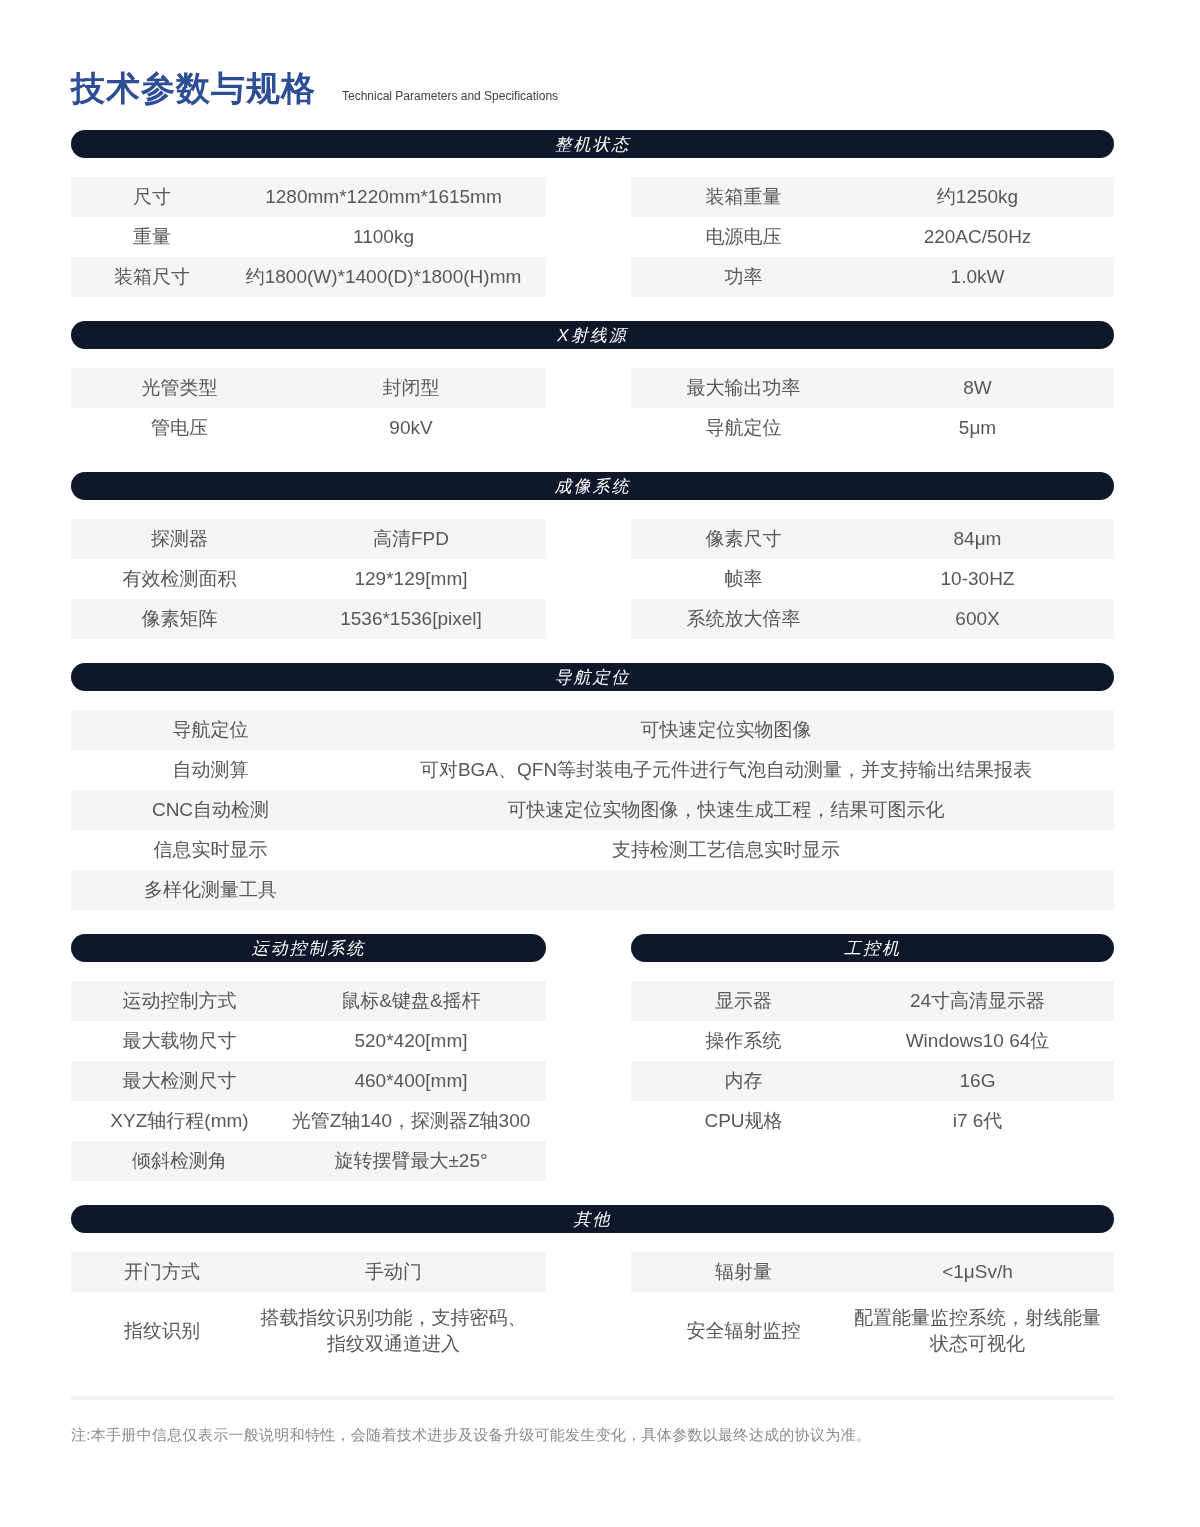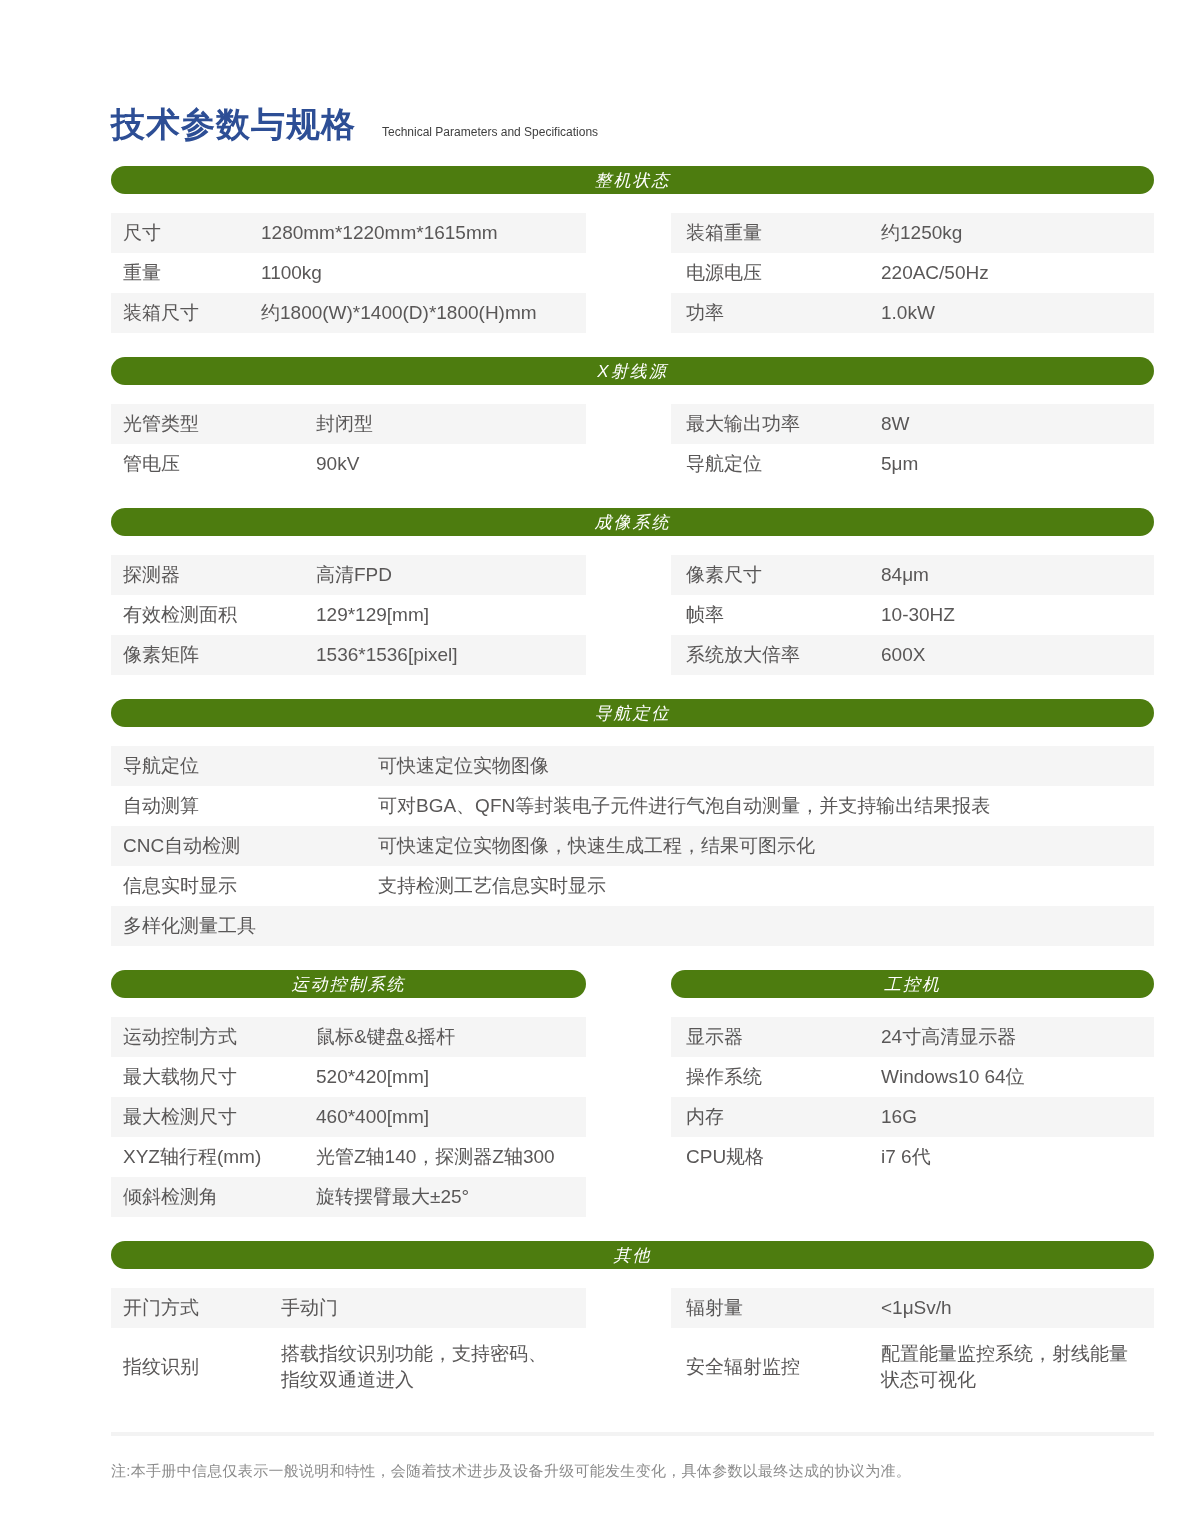--- a/index.html
+++ b/index.html
@@ -1,39 +1,39 @@
 <!DOCTYPE html>
 <html lang="zh"><head>
 <meta charset="utf-8">
 <style>
   html,body{margin:0;padding:0;}
   body{
     width:1200px;height:1527px;background:#ffffff;overflow:hidden;
     font-family:"Liberation Sans","DejaVu Sans",sans-serif;
     color:#595757;
   }
-  .page{width:1043px;margin-left:111px;padding-top:100px;}
+  .page{width:1043px;margin-left:71px;padding-top:64px;}
 
   
   .title-row{display:flex;align-items:baseline;gap:26px;margin-bottom:18px;}
   .page-title{margin:0;font-size:34px;line-height:48px;font-weight:600;color:#2d4e95;letter-spacing:1px;}
   .page-subtitle{font-size:12px;color:#404040;font-weight:400;}
 
   
   .pill{
-    height:28px;border-radius:14px;background:#4d7c0f;color:#ffffff;
+    height:28px;border-radius:14px;background:#0f172a;color:#ffffff;
     font-size:17px;font-style:italic;letter-spacing:2px;
     display:flex;align-items:center;justify-content:center;
     margin-bottom:19px;
   }
   .sec{margin-bottom:24px;}
 
   
   .two-col{display:grid;grid-template-columns:475px 483px;column-gap:85px;}
-  .table{width:100%;}
+  .table{width:100%;text-align:center;}
   .row{
     min-height:40px;display:grid;grid-template-columns:var(--lc,150px) 1fr;
     align-items:center;padding-left:12px;box-sizing:border-box;
     font-size:19px;
   }
   .table .row:nth-child(odd){background:#f5f5f5;}
   .right-table .row{padding-left:15px;}
   .row .lbl{color:#595757;}
   .row .val{color:#595757;white-space:pre-line;line-height:1.35;}
   .row.tall{min-height:78px;}

